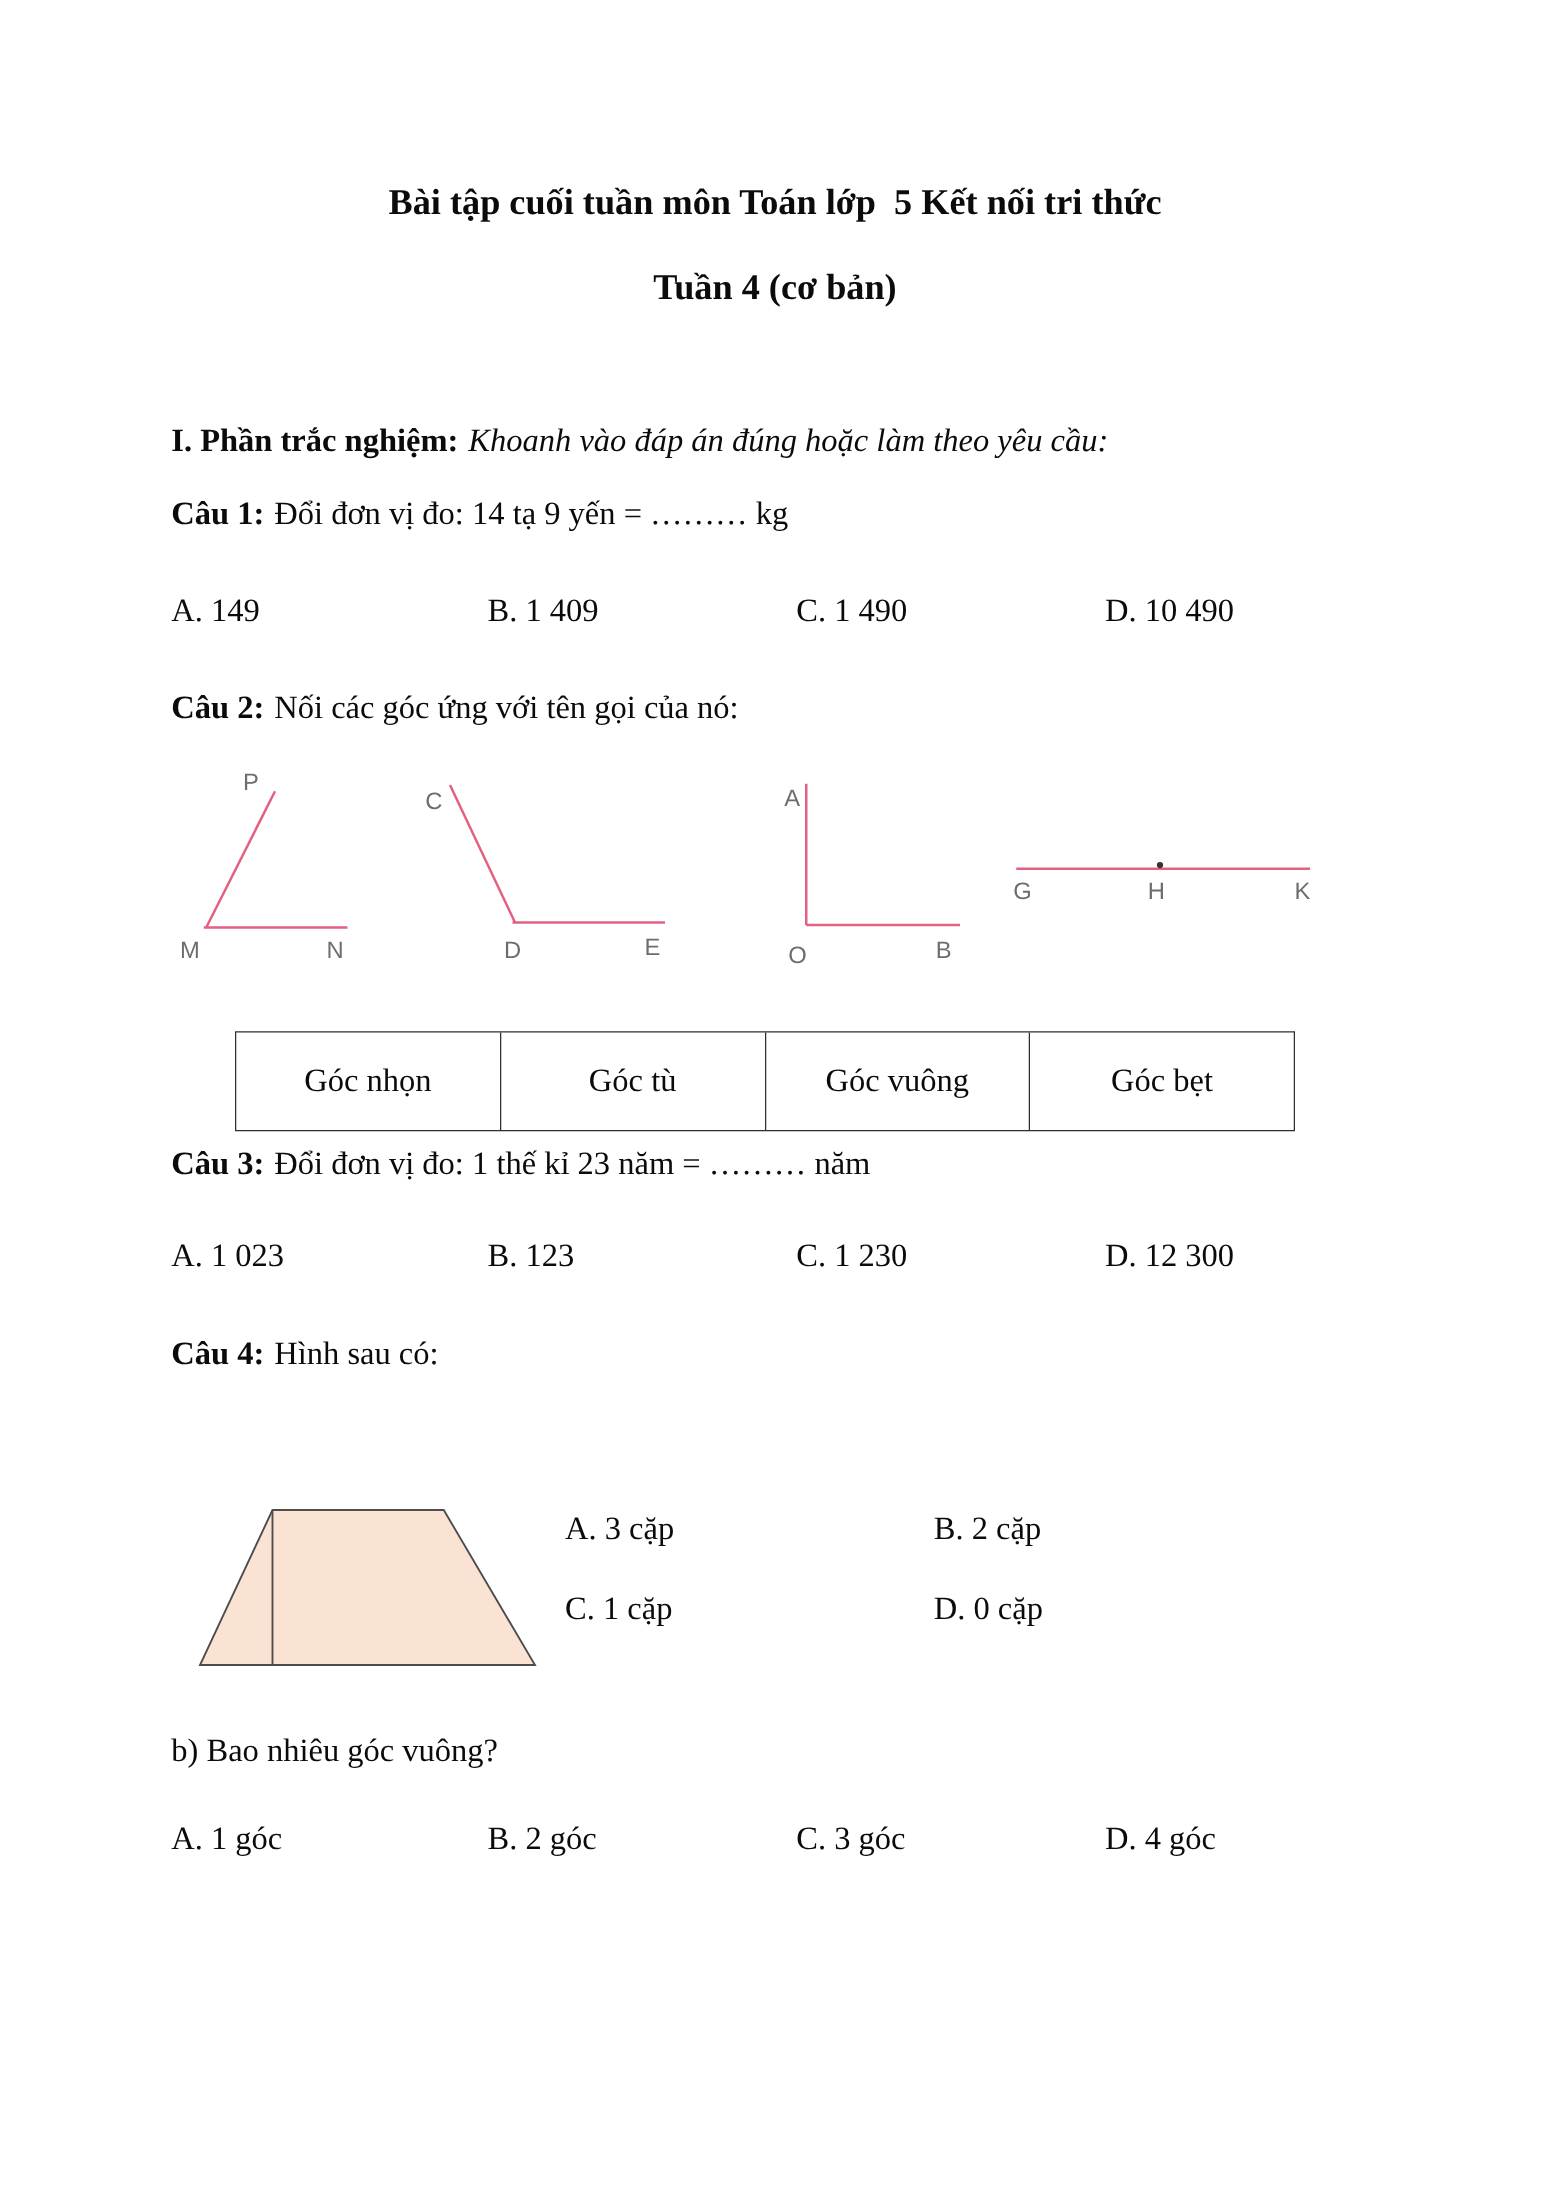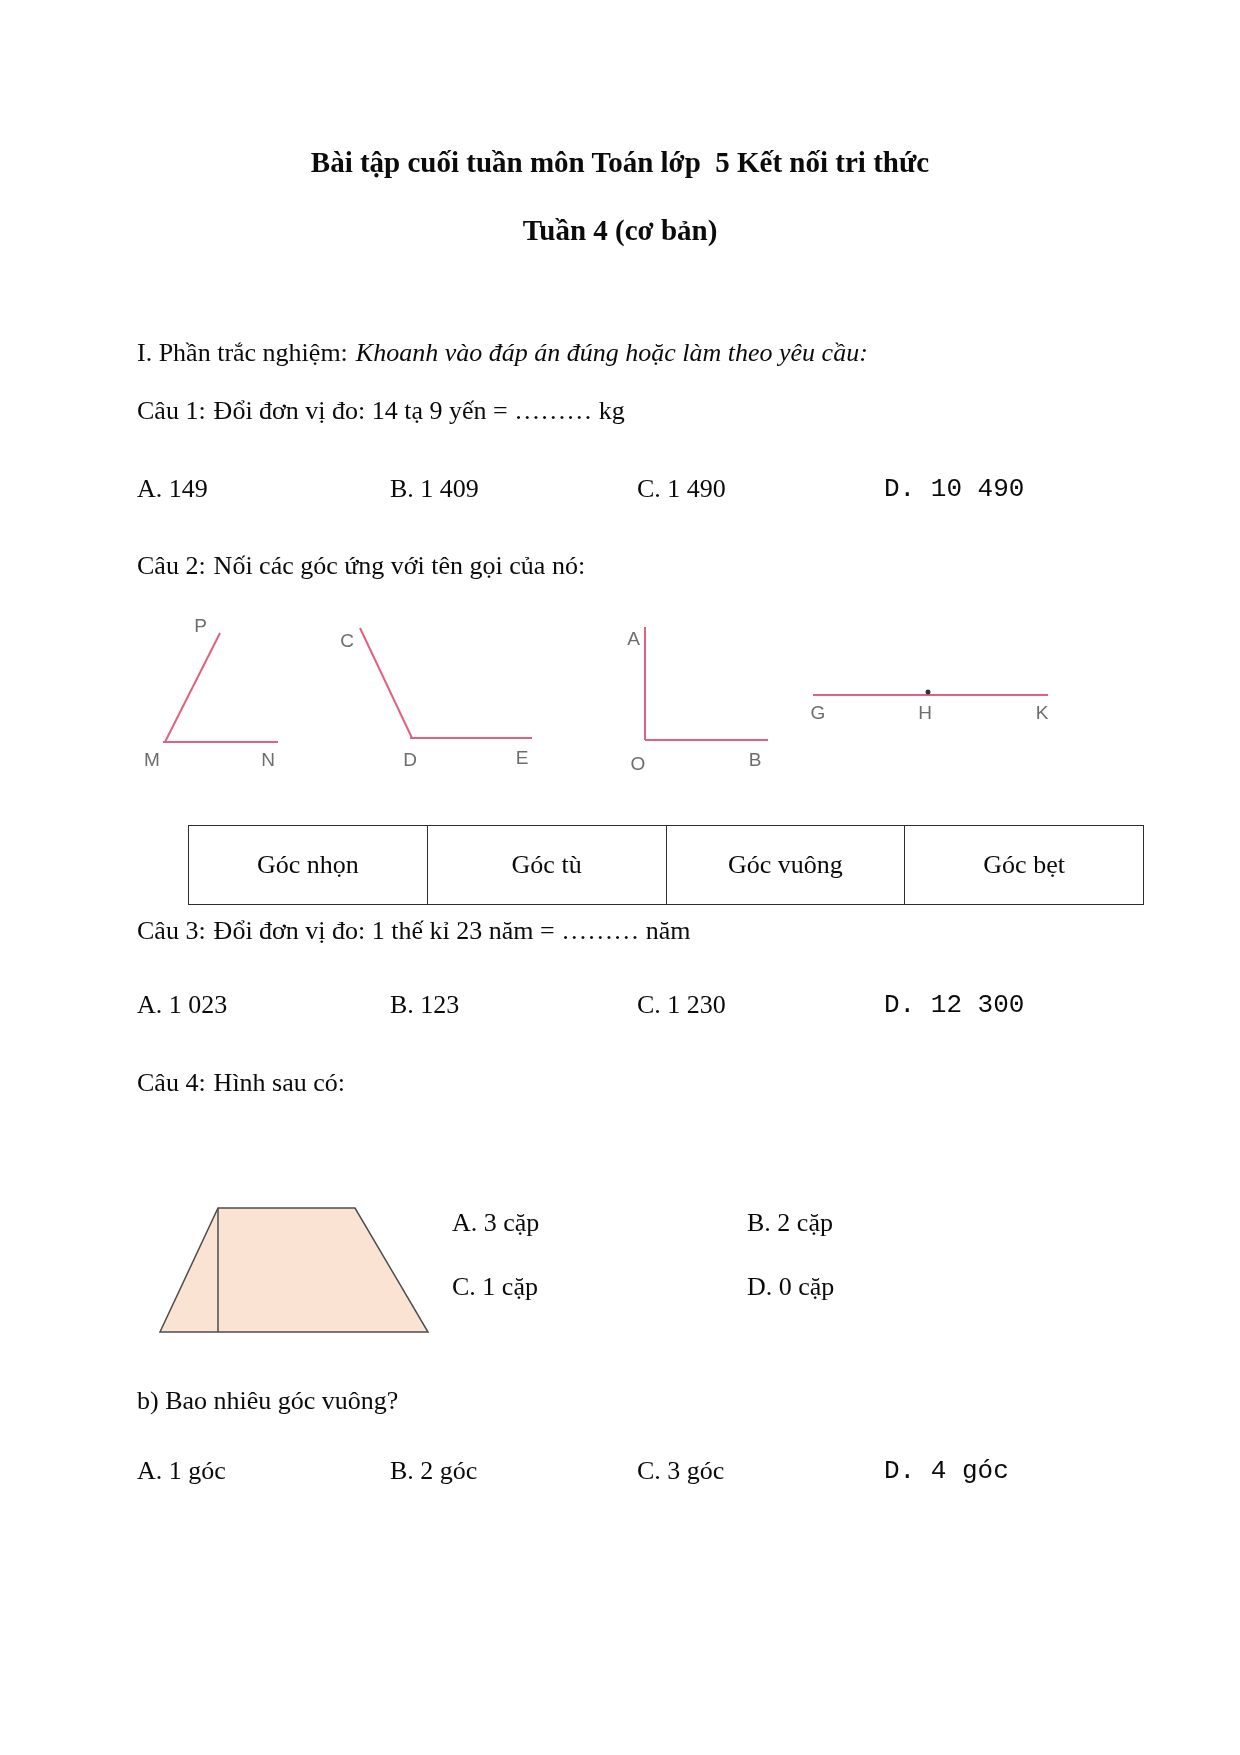--- a/index.html
+++ b/index.html
@@ -6,33 +6,33 @@
   .page {
     position:relative; width:1240px; height:1755px; background:#ffffff;
     font-family:"Liberation Serif","DejaVu Serif",serif; color:#0b0b0b;
     overflow:hidden;
     border-radius:14px;
   }
   .abs { position:absolute; }
   .center { left:0; width:100%; text-align:center; }
   .title { font-weight:bold; font-size:29px; white-space:pre-wrap; }
   .line { left:137px; font-size:26px; white-space:nowrap; }
-  .b { font-weight:normal; }
+  .b { font-weight:bold; }
   .i { font-style:italic; }
   .ml { margin-left:8px;margin-top:43px; }
   .optrow { left:0; width:100%; height:32px; font-size:26px; }
   .opt { position:absolute; white-space:nowrap; }
-  .t0 { left:137px; } .t1 { left:390px; } .t2 { left:637px;text-align:center; } .t3 { left:884px;font-family:Liberation Mono, monospace; }
+  .t0 { left:137px; } .t1 { left:390px; } .t2 { left:637px;text-align:center; } .t3 { left:884px; }
   .ca { left:452px; } .cb { left:747px; }
   .anglelbl {
     font-family:"Liberation Sans","DejaVu Sans",sans-serif;
     font-size:19px; fill:#6d6d6d;
   }
   .match-table {
-    position:absolute; left:188px; top:825px; width:956px; height:80px;
+    position:absolute; left:188px; top:825px; width:848px; height:80px;
     display:flex; border:1px solid #2e2e2e; box-sizing:border-box;
   }
   .match-cell {
     flex:1; border-right:1px solid #2e2e2e; font-size:26px;
     display:flex; align-items:center; justify-content:center;
   }
   .match-cell:last-child { border-right:none; }
 </style>
 </head>
 <body>

